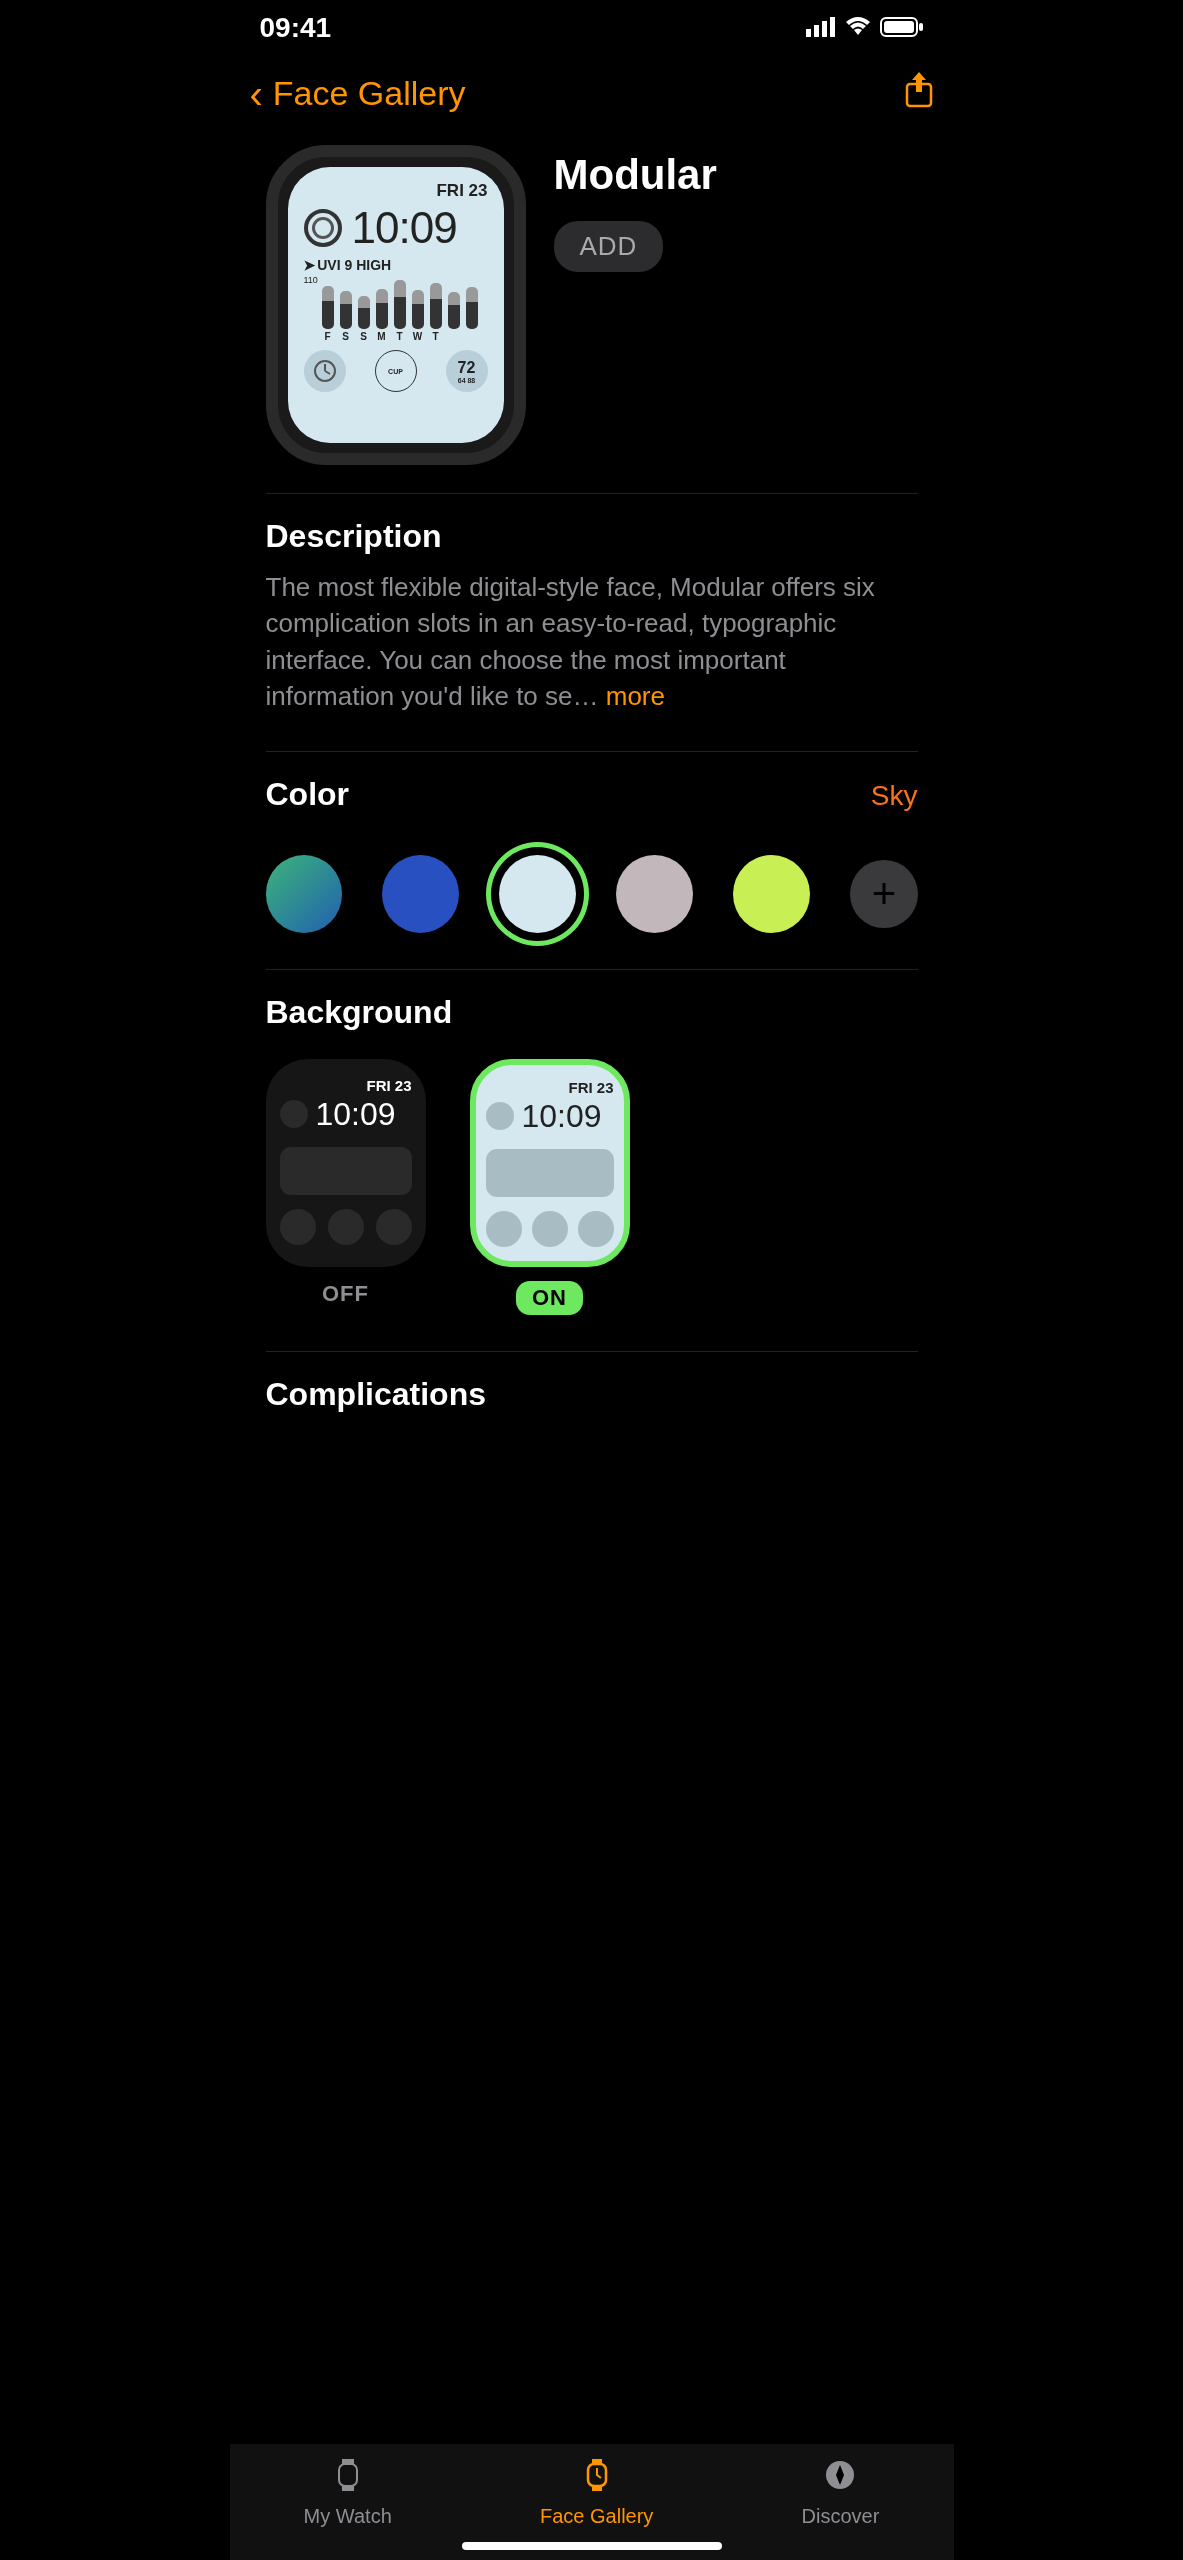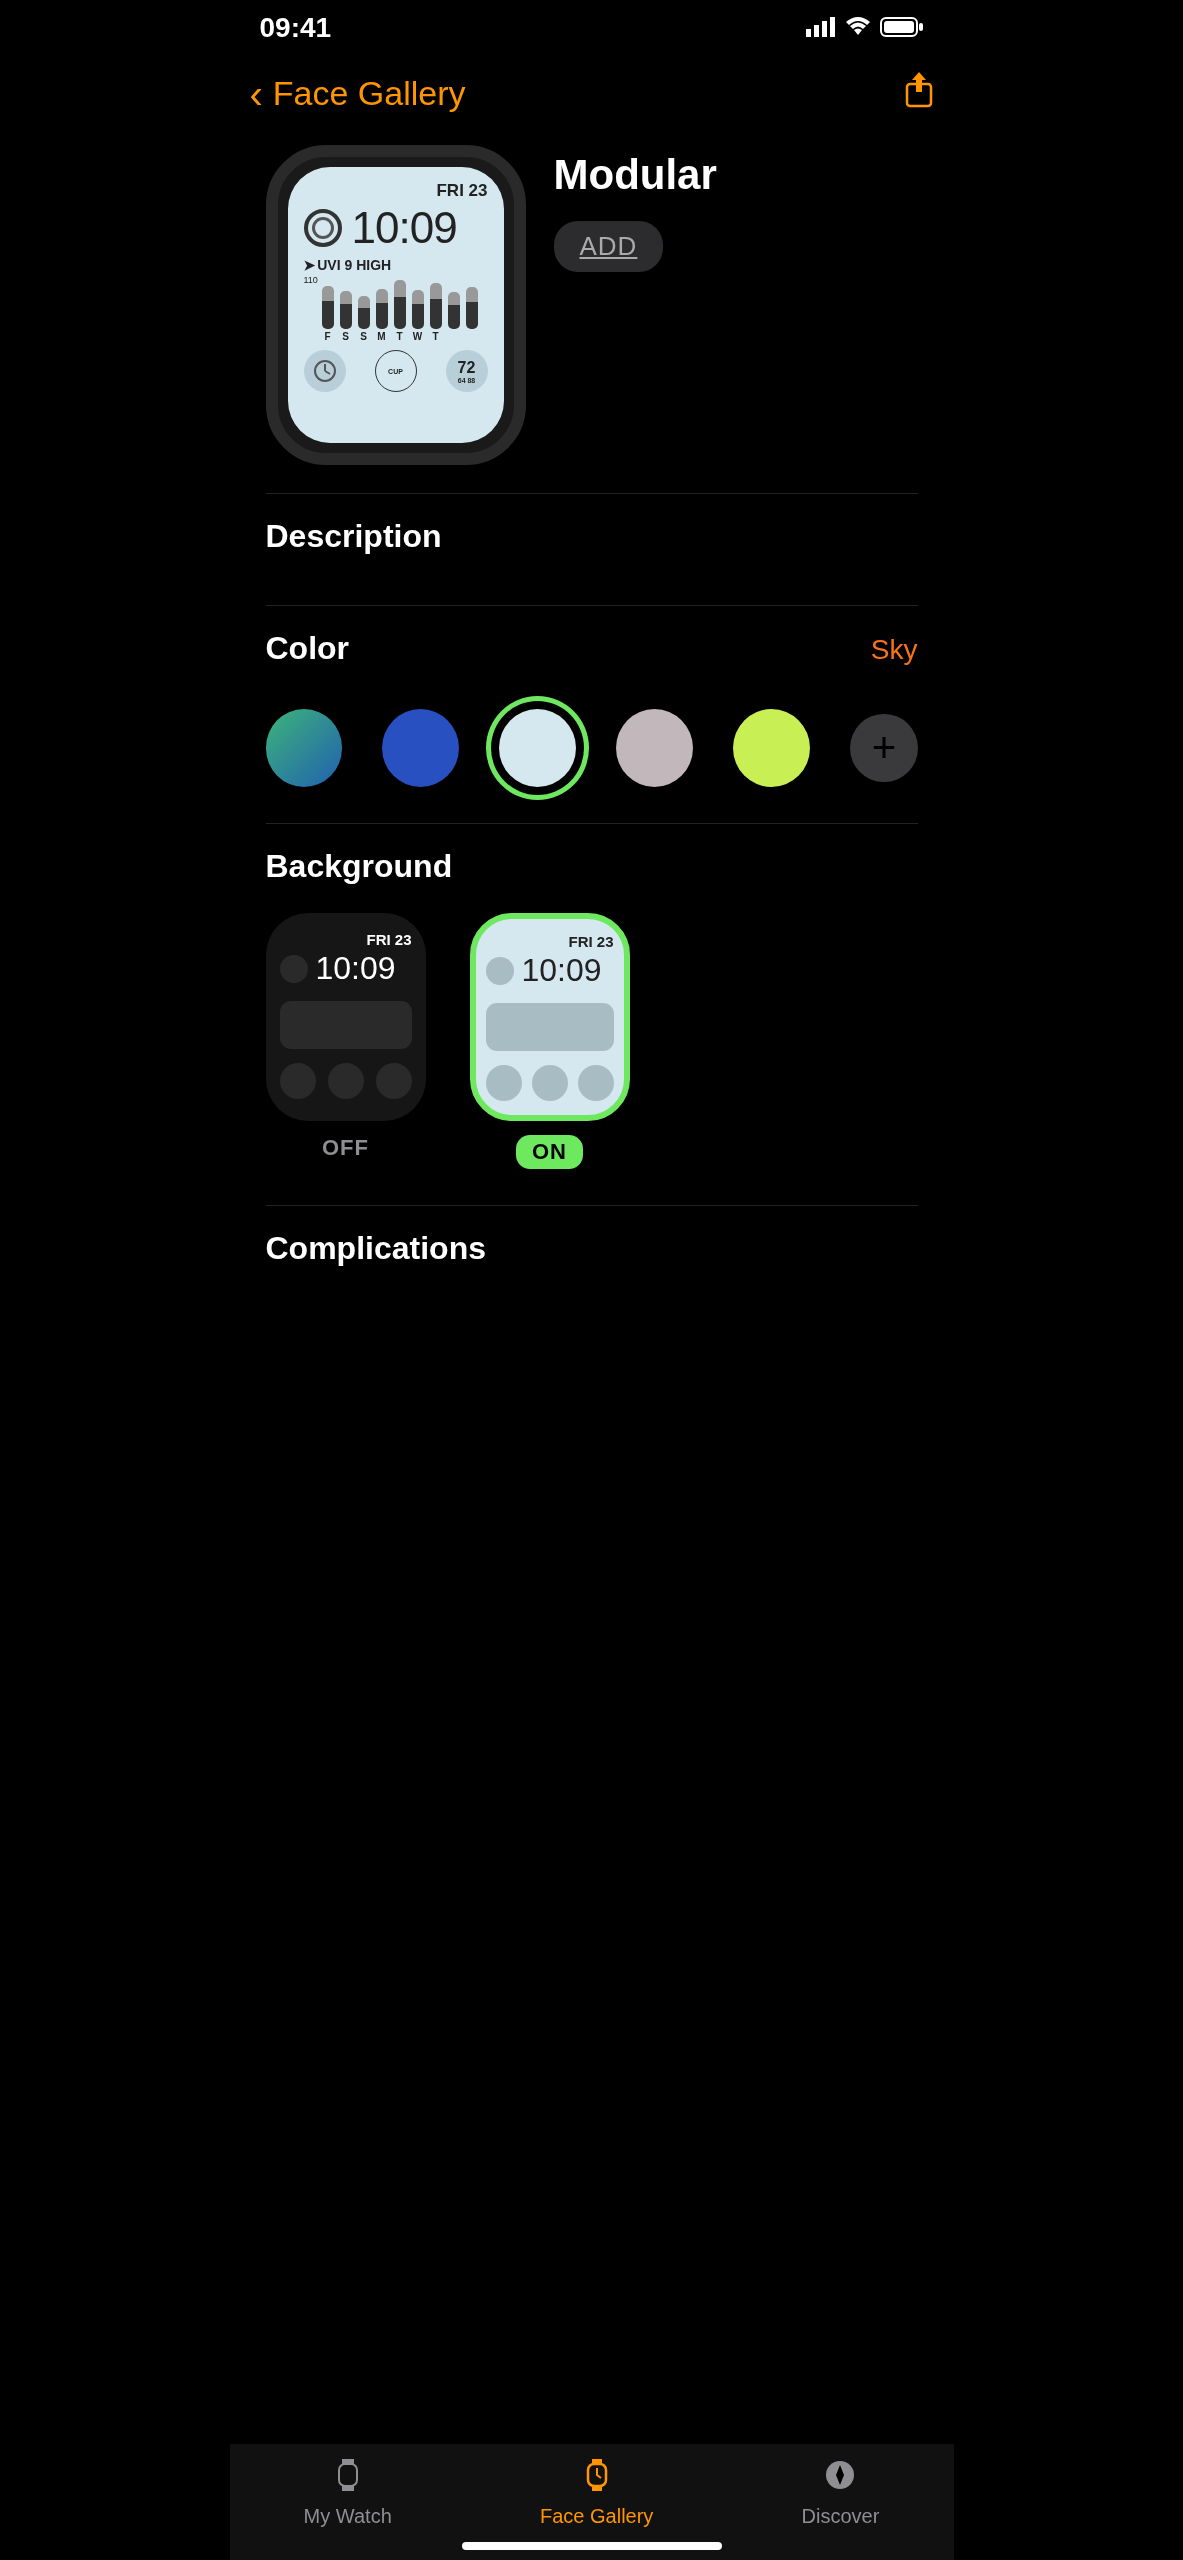--- a/index.html
+++ b/index.html
@@ -76,21 +76,20 @@
 .face-title { font-size: 42px; font-weight: 700; margin-bottom: 22px; }
 .add-btn {
   background: #2c2c2e;
   color: #aaa;
   border: none;
   padding: 10px 26px;
   border-radius: 24px;
   font-size: 26px;
   font-weight: 500;
   letter-spacing: 1px;
-  text-decoration: underline;
 }
 
 .divider { height: 1px; background: #222; margin: 0 36px; }
 
 .section { padding: 24px 36px 36px; }
 .section-h { font-size: 32px; font-weight: 700; margin-bottom: 14px; }
 .section-h-row { display: flex; justify-content: space-between; align-items: baseline; margin-bottom: 28px;}
 .section-h-value { color: #f97316; font-size: 28px; }
 .desc-text { color: #8e8e93; font-size: 26px; line-height: 1.4; }
 .more-link { color: #ff9500; }
@@ -235,20 +234,24 @@
   <div class="hero-right">
     <div class="face-title">Modular</div>
     <button class="add-btn">ADD</button>
   </div>
 </div>
 
 <div class="divider"></div>
 
 <div class="section">
   <div class="section-h">Description</div>
+  <div class="desc-text">
+    <span>The most flexible digital-style face, Modular offers six complication slots in an easy-to-read, typographic interface. You can choose the most important information you'd like to se…</span>
+    <span class="more-link">more</span>
+  </div>
 </div>
 
 <div class="divider"></div>
 
 <div class="section">
   <div class="section-h-row">
     <div class="section-h">Color</div>
     <div class="section-h-value">Sky</div>
   </div>
   <div class="colors" id="colors-row">

